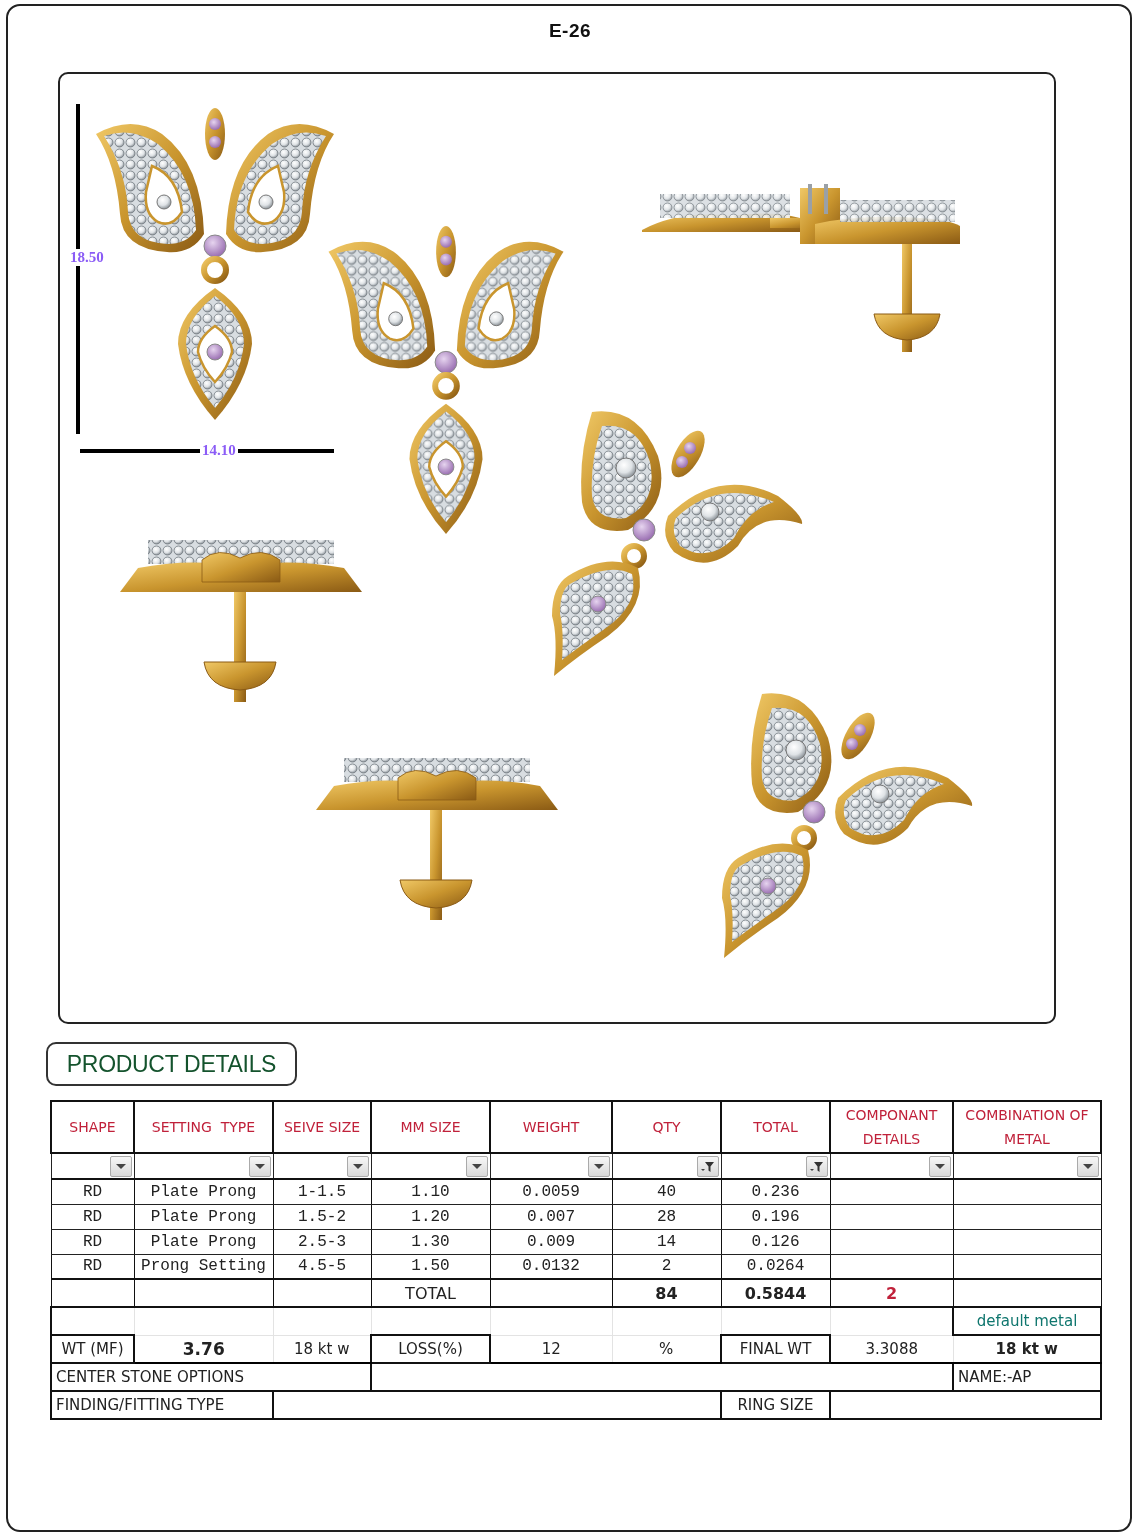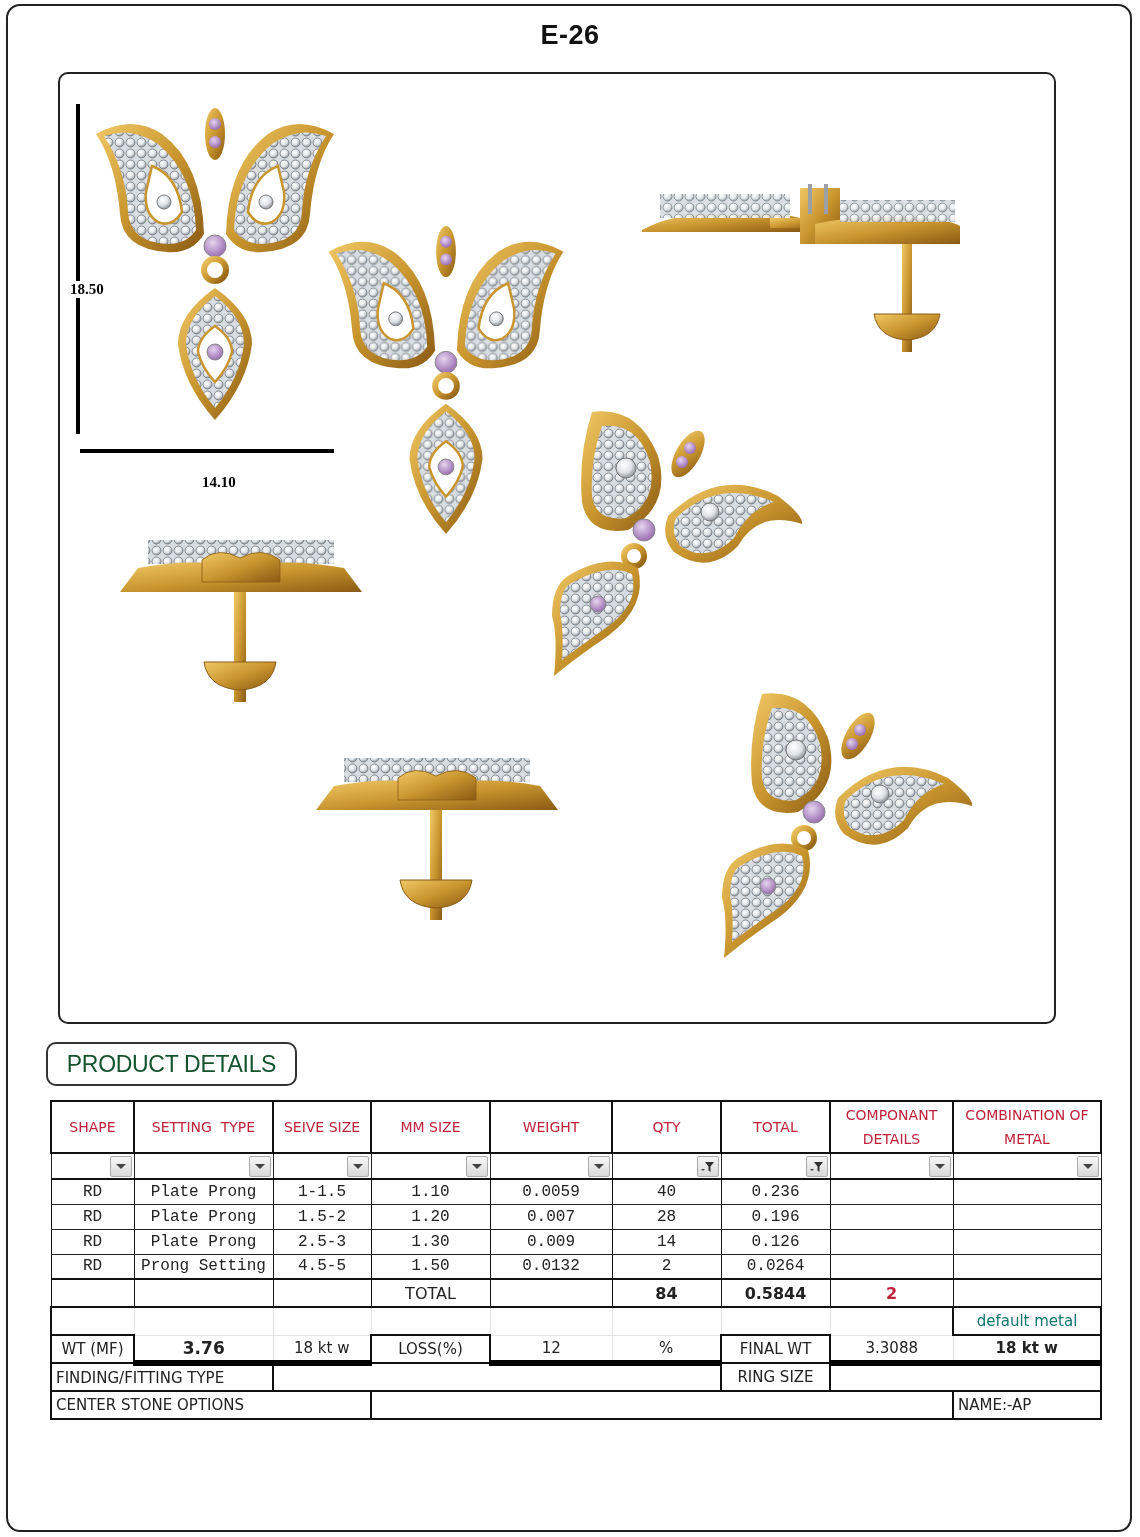--- a/index.html
+++ b/index.html
@@ -5,31 +5,31 @@
   * { box-sizing: border-box; margin: 0; padding: 0; }
   html, body { width: 1140px; height: 1537px; background: #fff; overflow: hidden; }
   body { position: relative; font-family: "Liberation Sans", sans-serif; color: #111; }
 
   .sheet {
     position: absolute; left: 6px; top: 4px; width: 1126px; height: 1528px;
     border: 2px solid #222; border-radius: 14px; background: #fff;
   }
   .title {
     position: absolute; left: 0; top: 20px; width: 1140px; text-align: center;
-    font-family: "Liberation Sans", sans-serif; font-weight: bold; font-size: 27px; letter-spacing: 0.5px;
+    font-family: "Liberation Sans", sans-serif; font-weight: bold; font-size: 19px; letter-spacing: 0.5px;
   }
   .image-frame {
     position: absolute; left: 58px; top: 72px; width: 998px; height: 952px;
     border: 2px solid #222; border-radius: 10px; background: #fff;
   }
   .dim-v { position: absolute; left: 76px; top: 104px; width: 4px; height: 330px; background: #000; }
   .dim-h { position: absolute; left: 80px; top: 449px; width: 254px; height: 4px; background: #000; }
   .dim-label {
     position: absolute; font-family: "Liberation Serif", serif; font-weight: bold; font-size: 15px;
-    background: #fff; padding: 0 2px; color: #000000; margin-top: 32px;
+    background: #fff; padding: 0 2px; color: #8b5cf6;
   }
   .dim-label.v { left: 68px; top: 249px; }
   .dim-label.h { left: 200px; top: 442px; }
 
   .render { position: absolute; }
 
   .section-badge {
     position: absolute; left: 46px; top: 1042px; width: 251px; height: 44px;
     border: 2px solid #333; border-radius: 10px; background: #fff;
     font-family: "Liberation Sans", sans-serif; font-size: 23px; color: #14532d;
@@ -50,21 +50,21 @@
     white-space: normal;
   }
   table.details tr.flt td { height: 26px; border-top: 2px solid #111; border-bottom: 2px solid #111; border-left: 1px solid #222; border-right: 1px solid #222; position: relative; padding: 0; }
   table.details tr.row td { border-left: 1px solid #111; border-right: 1px solid #111; border-bottom: 1px solid #222; height: 25px; font-size: 16px; font-family: Liberation Mono, monospace; }
   table.details tr.row.last td { border-bottom: 2px solid #111; }
   table.details tr.total td { height: 28px; font-weight: bold; border-left: 1px solid #111; border-right: 1px solid #111; border-bottom: 2px solid #111; font-size: 16px; }
   table.details tr.total td.red { color: #c0213a; }
   table.details tr.spacer td { height: 28px; border-left: 1px solid #e3e3e3; border-right: 1px solid #e3e3e3; border-bottom: 1px solid #e3e3e3; }
   table.details tr.spacer td.outer-l { border-left: 2px solid #111; }
   table.details tr.spacer td.outer-r { border-right: 2px solid #111; border-left: 2px solid #111; border-top: 2px solid #111; border-bottom: 2px solid #111; color: #0f766e; font-size: 15px; }
-  table.details tr.wt td { height: 28px; border-left: 1px solid #e3e3e3; border-right: 1px solid #e3e3e3; font-size: 15px; border-bottom: 6px solid #000000; }
+  table.details tr.wt td { height: 28px; border-left: 1px solid #e3e3e3; border-right: 1px solid #e3e3e3; font-size: 15px; border-bottom: 2px solid #000000; }
   table.details tr.wt td.boxed { border: 2px solid #111; }
   table.details tr.wt td.bold { font-weight: bold; font-size: 17px; }
   table.details tr.wt td.outer-r { border-right: 2px solid #111; }
   table.details tr.info td { height: 28px; border: 2px solid #111; font-size: 15px; }
   table.details td.left { text-align: left; padding-left: 4px; }
   table.details td.mid { font-weight: normal; }
 
   .filter-btn {
     position: absolute; right: 2px; top: 2px; width: 22px; height: 21px;
     background: linear-gradient(#f7f7f7, #d9d9d9); border: 1px solid #aaa; border-radius: 2px;
@@ -363,25 +363,25 @@
     <td>18 kt w</td>
     <td class="boxed">LOSS(%)</td>
     <td>12</td>
     <td>%</td>
     <td class="boxed">FINAL WT</td>
     <td>3.3088</td>
     <td class="outer-r" style="font-weight:bold">18 kt w</td>
   </tr>
 
   <tr class="info">
+    <td colspan="3" class="left">CENTER STONE OPTIONS</td>
+    <td colspan="5"></td>
+    <td class="left">NAME:-AP</td>
+  </tr>
+
+  <tr class="info">
     <td colspan="2" class="left">FINDING/FITTING TYPE</td>
     <td colspan="4"></td>
     <td>RING SIZE</td>
     <td colspan="2"></td>
   </tr>
-
-  <tr class="info">
-    <td colspan="3" class="left">CENTER STONE OPTIONS</td>
-    <td colspan="5"></td>
-    <td class="left">NAME:-AP</td>
-  </tr>
 </tbody>
   </table>
 
 </body></html>

